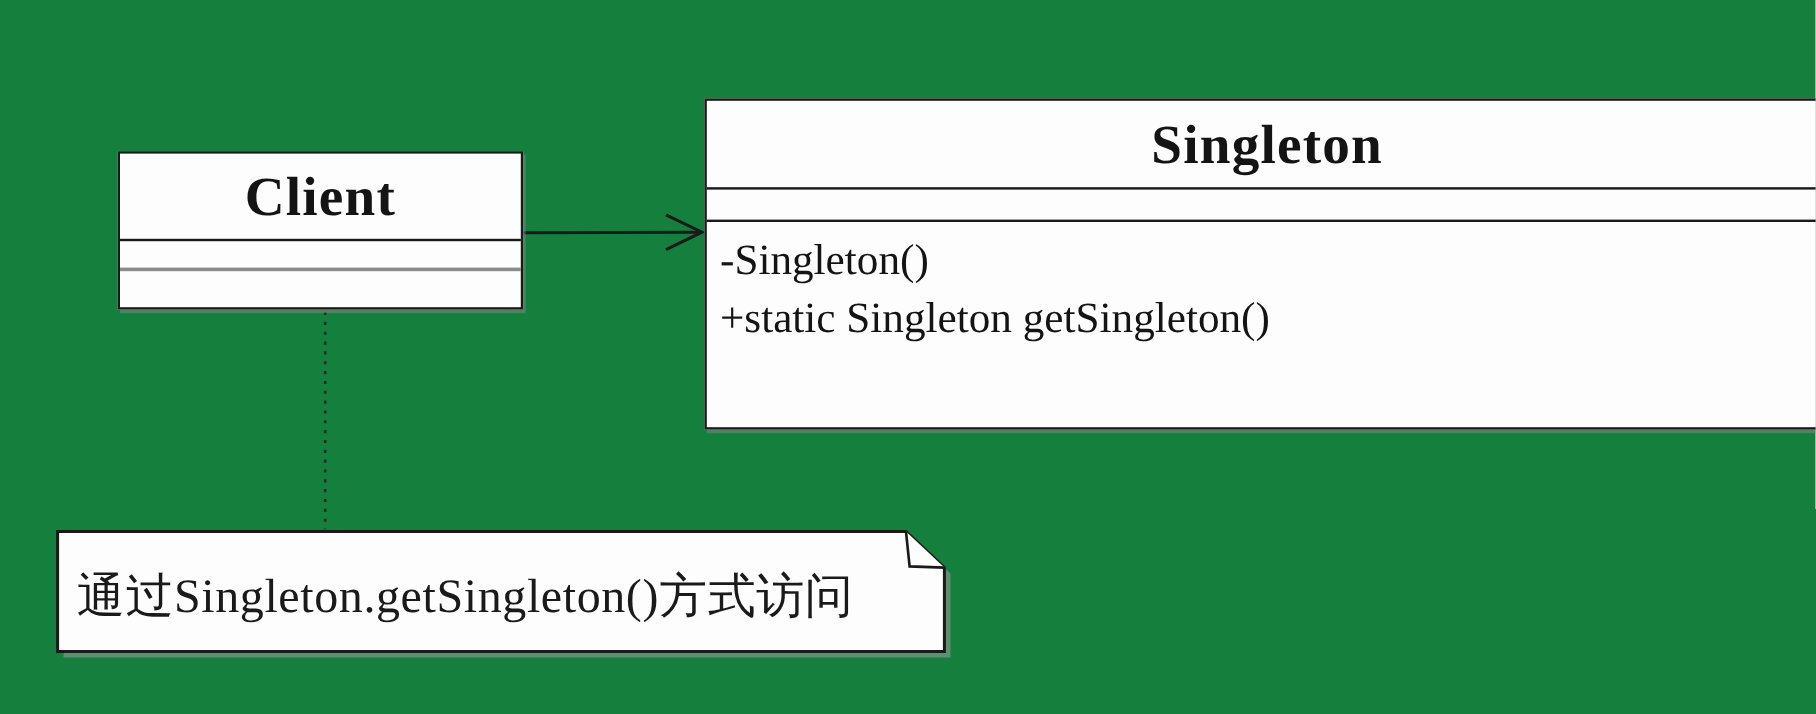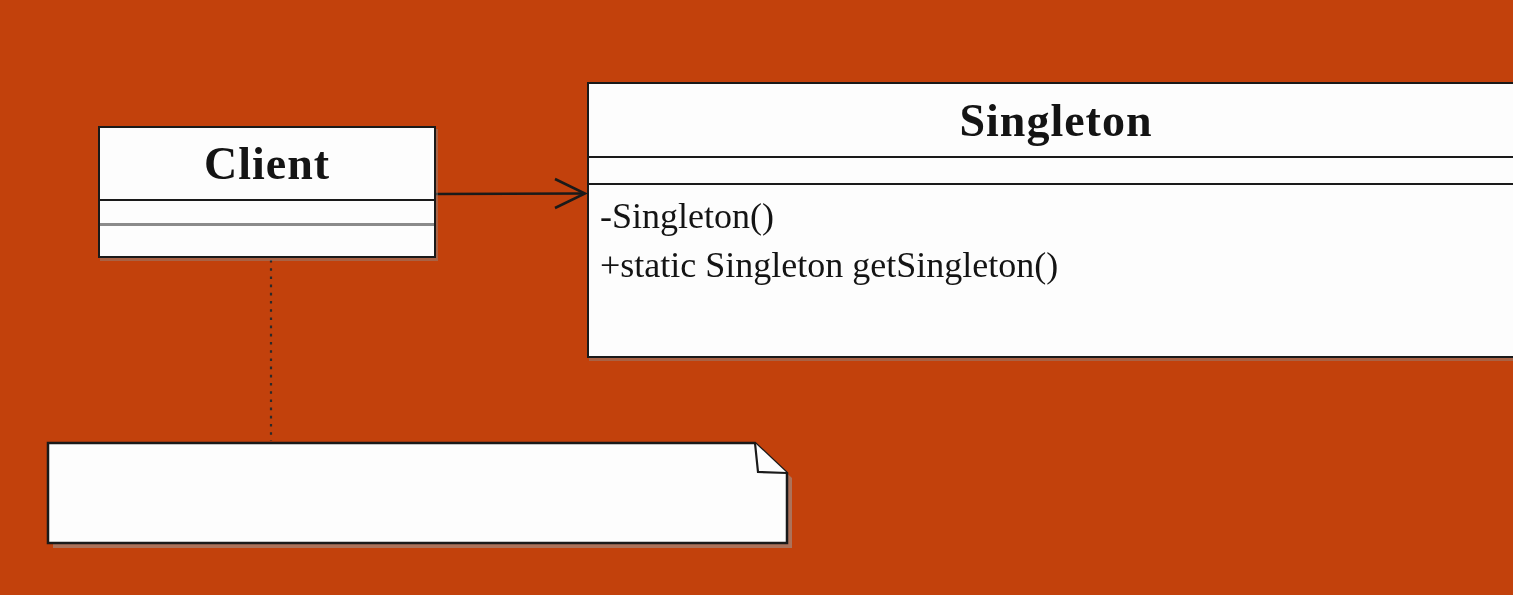--- a/index.html
+++ b/index.html
@@ -8,21 +8,21 @@
     width: 1513px;
     height: 595px;
     background: #fdfdfd;
     font-family: "Liberation Serif", "DejaVu Serif", serif;
     overflow: hidden;
   }
   .canvas {
     position: relative;
     width: 1513px;
     height: 595px;
-    background: #c2410c;
+    background: #15803d;
   }
   svg.overlay {
     position: absolute;
     left: 0; top: 0;
     width: 1513px;
     height: 595px;
   }
   .class-box {
     position: absolute;
     box-sizing: border-box;
@@ -113,15 +113,16 @@
 
   <div class="class-box singleton-box">
     <div class="title">Singleton</div>
     <div class="attrs"></div>
     <div class="ops">
       <div>-Singleton()</div>
       <div>+static Singleton getSingleton()</div>
     </div>
   </div>
 
+  <div class="note-text">通过Singleton.getSingleton()方式访问</div>
 
 
 </div>
 
 </body></html>

